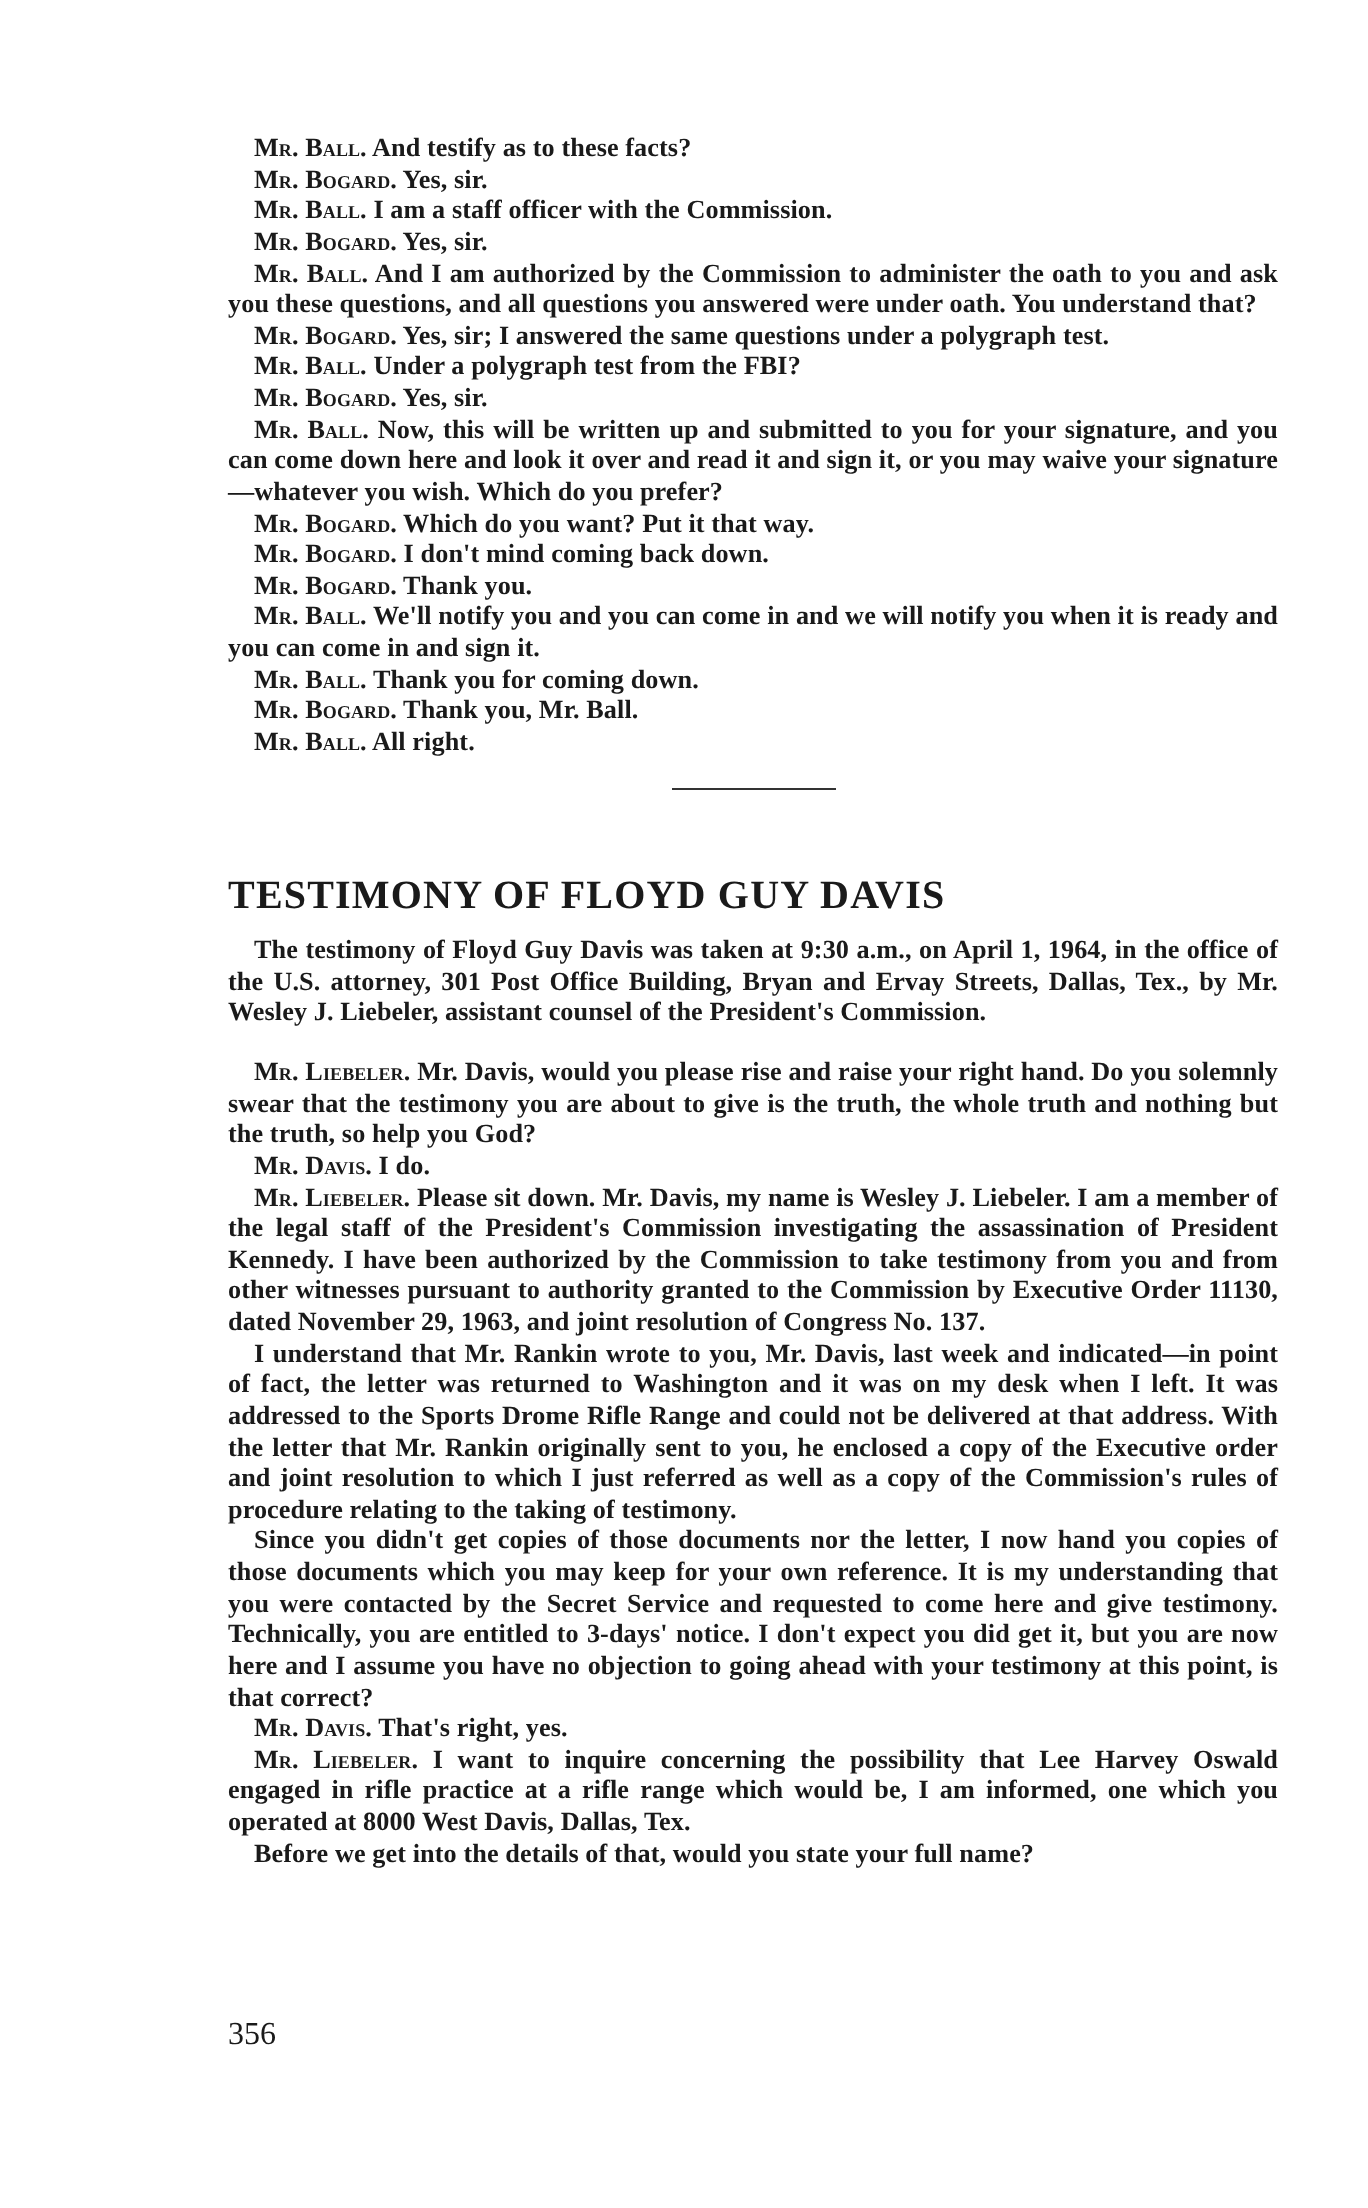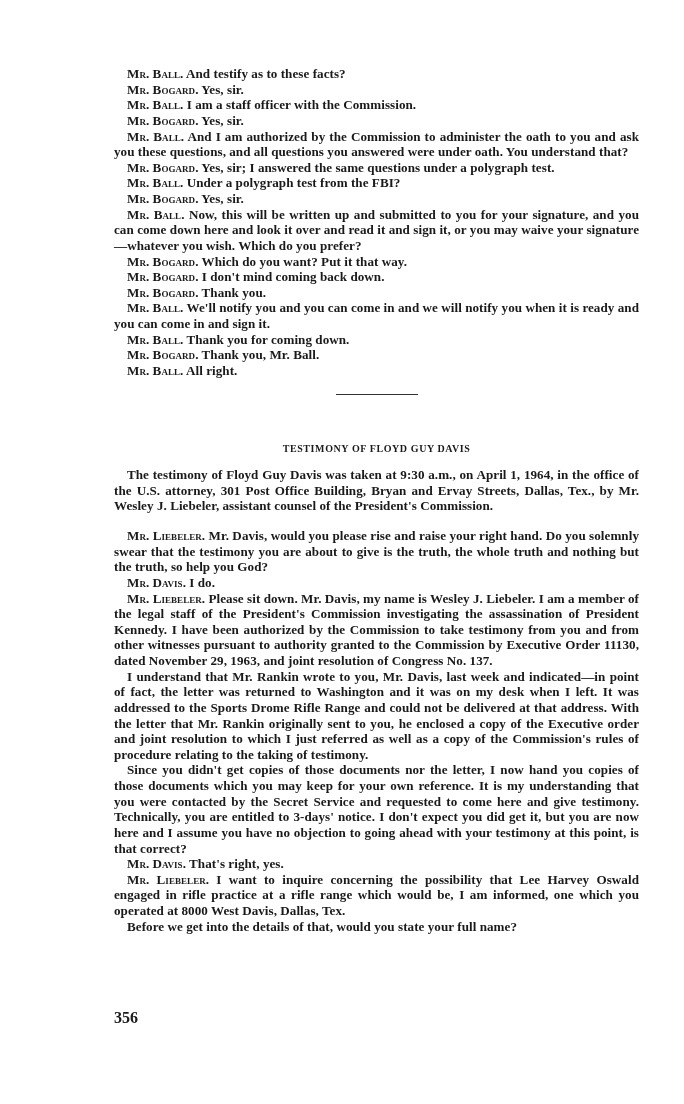--- a/index.html
+++ b/index.html
@@ -13,28 +13,28 @@
       margin-top: 16px;
     }
     .p { margin: 0; text-indent: 13px; }
     .sp { font-variant: small-caps; }
     .rule-wrap { height: 62px; position: relative; }
     .rule {
       position: absolute; left: 222px; top: 15px; width: 82px; height: 0;
       border-top: 1.5px solid #333;
     }
     .heading {
-      text-align: center; font-weight: 700; font-size: 10px;
+      text-align: left; font-weight: 700; font-size: 20px;
       letter-spacing: 0.6px; margin: 0 0 11px 0; text-indent: 0;
     }
     .gap { height: 14px; }
     .pagenum {
       position: absolute; left: 114px; top: 1009px;
       font-family: "Liberation Serif", "DejaVu Serif", serif;
-      font-size: 16px; font-weight: 700; color: #1a1a1a;
+      font-size: 16px; font-weight: 400; color: #1a1a1a;
     }
   </style>
 </head>
 <body>
 
 <div class="page">
   <div>
     <p class="p"><span class="sp">Mr. Ball.</span><span> And testify as to these facts?</span></p>
     <p class="p"><span class="sp">Mr. Bogard.</span><span> Yes, sir.</span></p>
     <p class="p"><span class="sp">Mr. Ball.</span><span> I am a staff officer with the Commission.</span></p>

